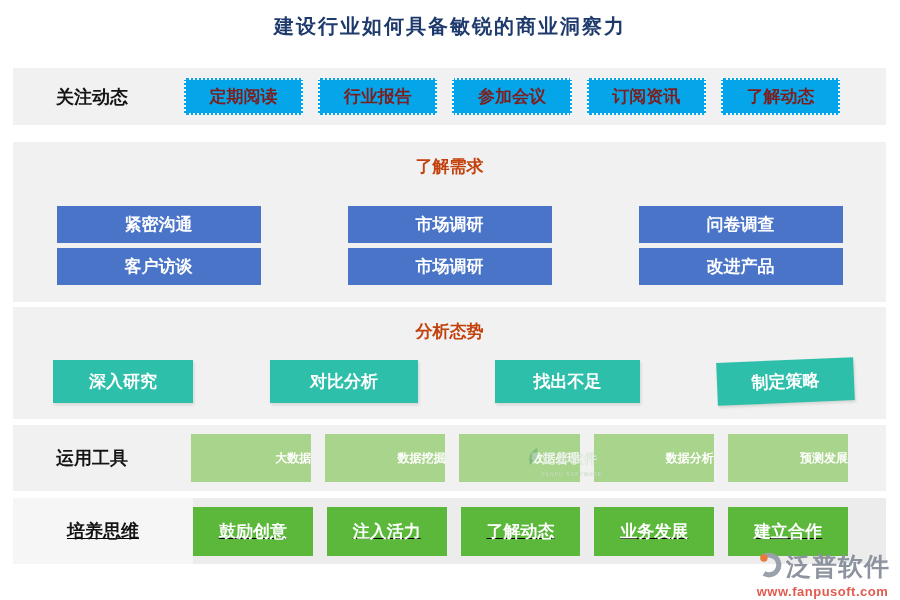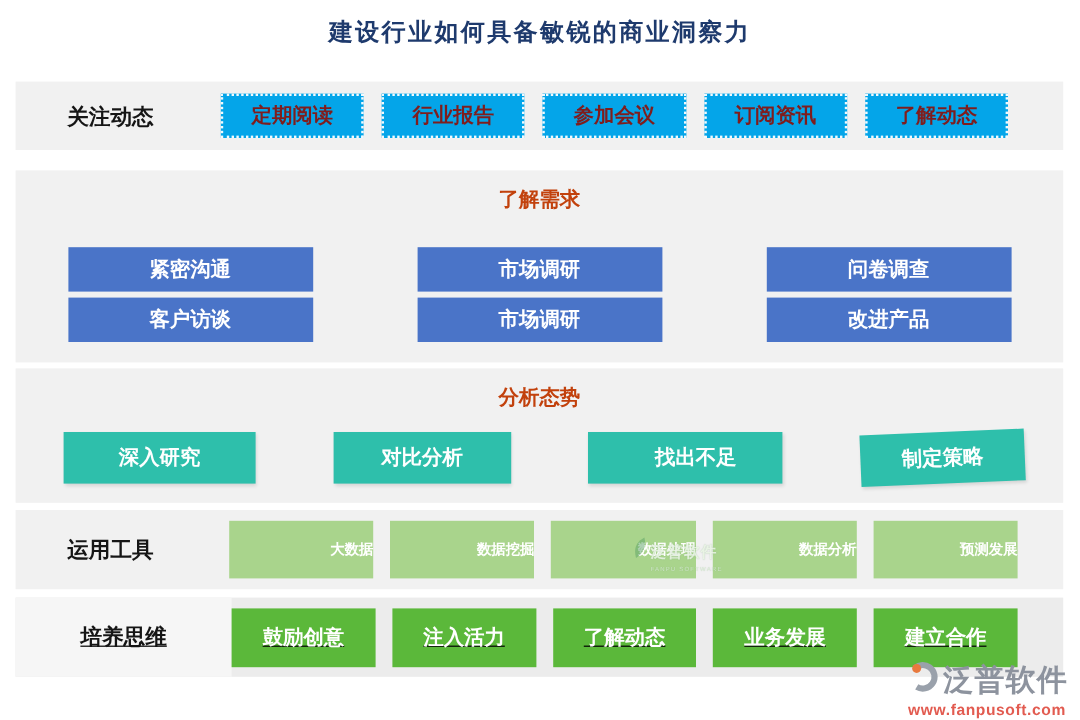--- a/index.html
+++ b/index.html
@@ -23,21 +23,21 @@
   .band2{top:142px;height:160px;}
   .sec-header{padding-top:13px;text-align:center;font-size:17px;font-weight:bold;color:#c2410c;}
   .grid6{margin-top:28px;display:grid;grid-template-columns:1fr 1fr 1fr;row-gap:5px;justify-items:center;}
   .btn-royal{width:204px;height:37px;line-height:37px;background:#4a74c8;color:#fff;
              text-align:center;font-size:17px;font-weight:bold;}
 
   .band3{top:307px;height:112px;}
   .band3 .btns{margin-top:17px;display:flex;justify-content:space-between;padding:0 32px 0 40px;}
   .btn-teal{height:43px;line-height:43px;background:#2ebfab;color:#fff;text-align:center;
             font-size:17px;font-weight:bold;box-shadow:1px 2px 3px rgba(0,0,0,.12);}
-  .w1{width:160px;} .w2{width:148px;} .w3{width:145px;padding-left:17px;}
+  .w1{width:140px;} .w2{width:148px;} .w3{width:145px;}
   .w4{width:137px;transform:rotate(-2.4deg);}
 
   .band4{top:425px;height:66px;}
   .band4 .btns{flex:1;display:flex;gap:14px;padding:0 38px 0 20px;}
   .btn-lgreen{flex:1;height:48px;line-height:48px;background:#a9d48c;color:#fff;text-align:right;
               font-size:12px;font-weight:bold;}
 
   .band5{top:498px;height:66px;background:#ececec;text-decoration:underline;}
   .band5 .labelcell{width:180px;flex:none;align-self:stretch;background:#f6f6f6;
                     display:flex;align-items:center;justify-content:center;

